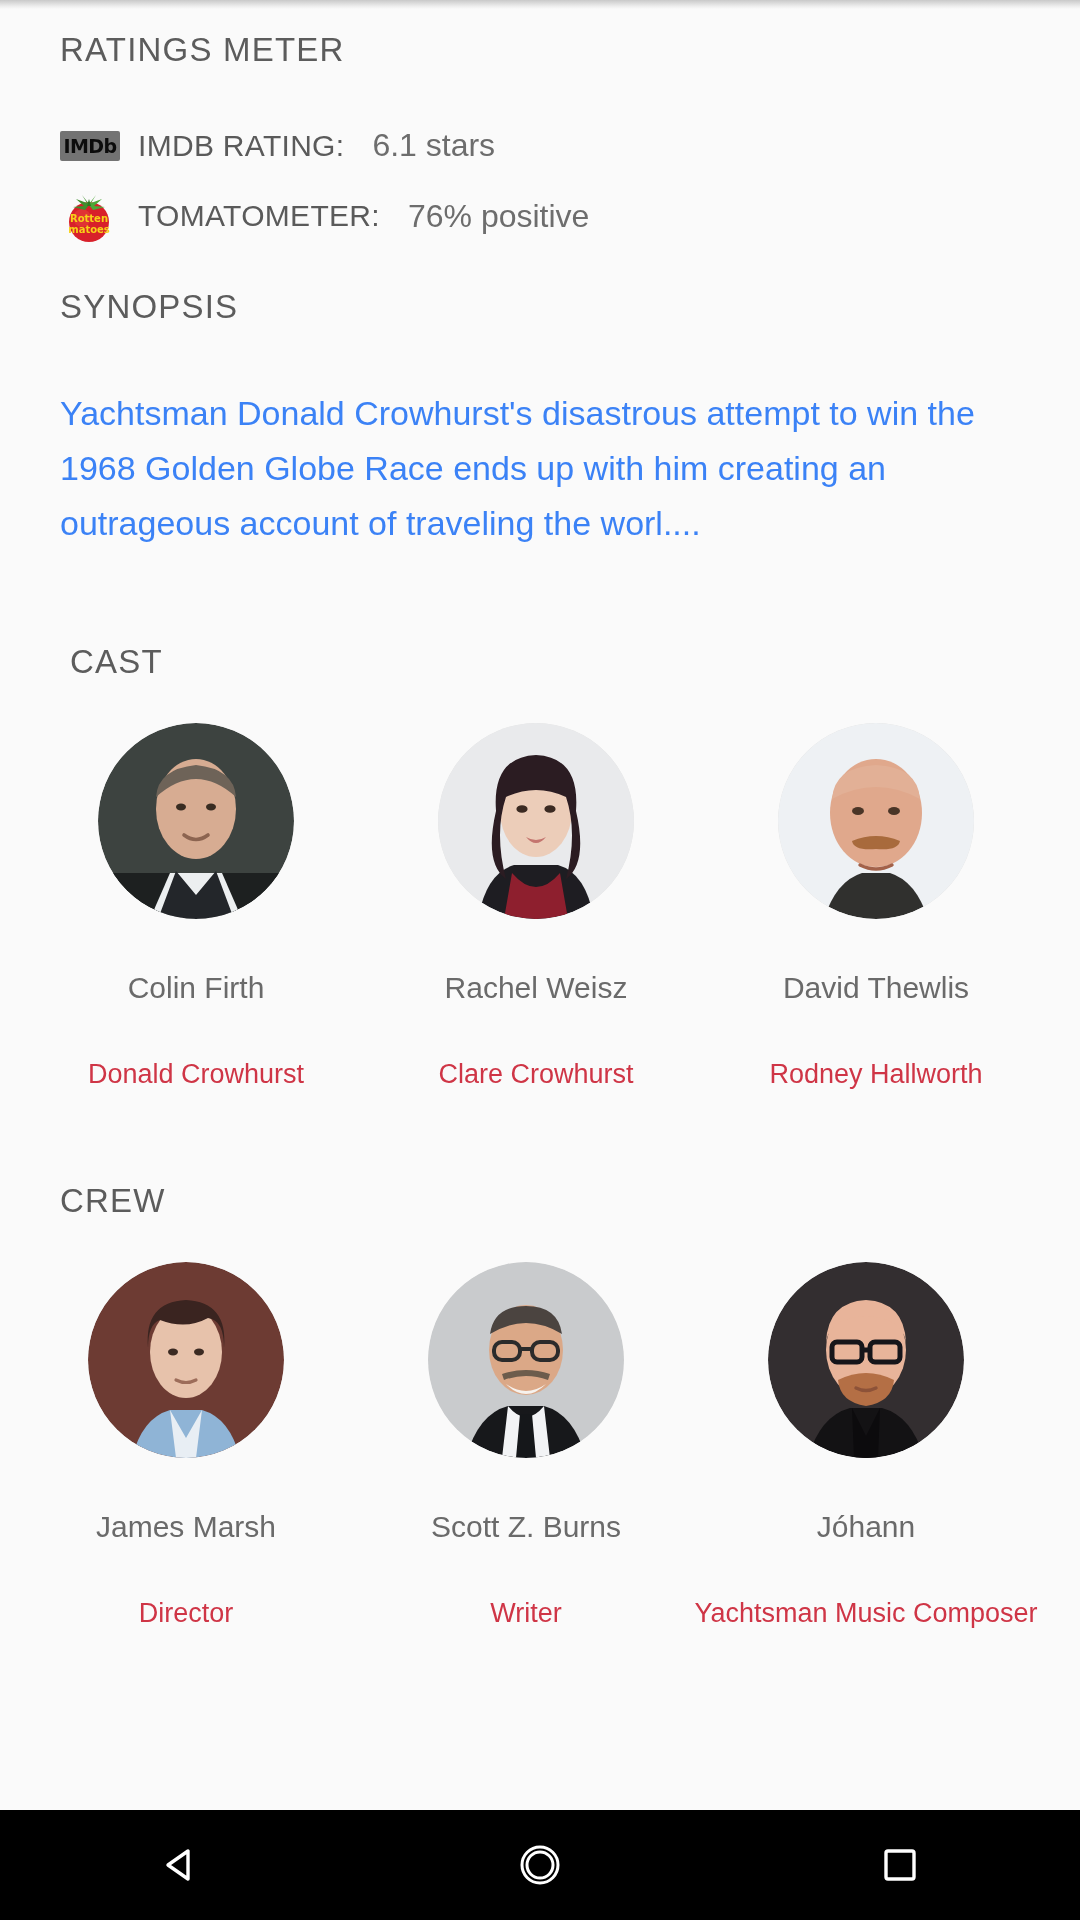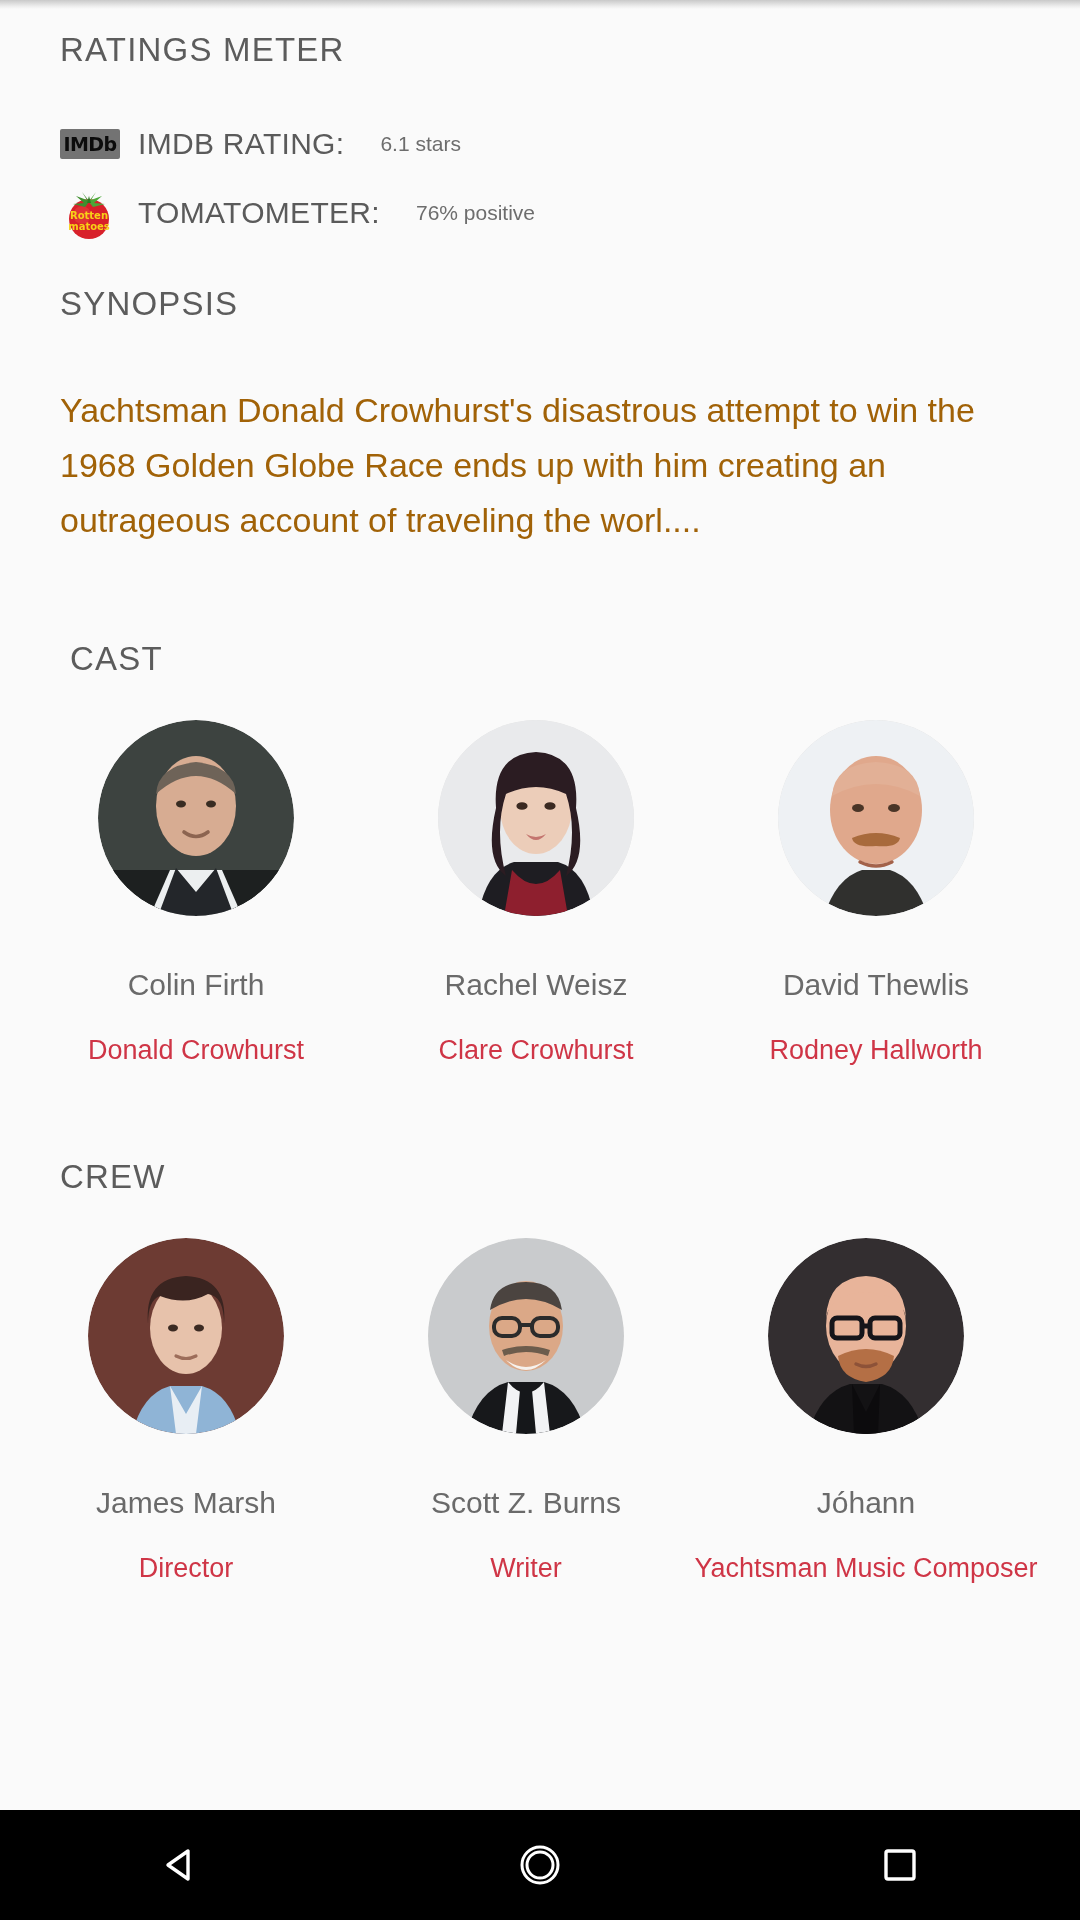--- a/index.html
+++ b/index.html
@@ -34,48 +34,48 @@
 
   .imdb-logo{
     width:60px; height:30px; background:#737373; border-radius:2px;
     display:flex; align-items:center; justify-content:center;
     font-family:"DejaVu Sans", sans-serif;
     font-weight:bold; font-size:19px; color:#0c0c0c; letter-spacing:-0.6px;
   }
   .rt-logo{ width:58px; height:56px; position:relative; }
 
   .rating-label{ font-size:30px; color:#5a5a5a; letter-spacing:0.3px; }
-  .rating-value{ font-size:21px; color:#6d6d6d; margin-left:36px; }
+  .rating-value{ font-size:32px; color:#6d6d6d; margin-left:28px; }
 
   
   .synopsis-block{ margin-top:44px; }
   .synopsis-text{
     margin-top:60px; padding:0 44px;
-    font-size:34px; line-height:55px; color:#a16207;
+    font-size:34px; line-height:55px; color:#3b82f6;
     max-width:1030px;
   }
 
   
   .cast-block{ margin-top:92px;padding-left:10px; }
   .crew-block{ margin-top:92px; }
   .people-grid{
     margin-top:42px; display:flex; width:1080px;
   }
   .person{ width:340px; display:flex; flex-direction:column; align-items:center;gap:16px; }
   .avatar{
     width:196px; height:196px; border-radius:50%;
     overflow:hidden; position:relative; background:#e3e3e3;
   }
   .avatar svg{ display:block; width:196px; height:196px; }
   .person-name{
     margin-top:36px; font-size:30px; color:#6a6a6a; text-align:center;
     white-space:nowrap;
   }
   .person-role{
-    margin-top:17px; font-size:27px; color:#cf3546; text-align:center;
+    margin-top:38px; font-size:27px; color:#cf3546; text-align:center;
     white-space:nowrap;
   }
 
   
   .navbar{
     position:absolute; bottom:0; left:0; width:1080px; height:110px;
     background:#000; display:flex; align-items:center;
   }
   .nav-btn{ flex:1; display:flex; align-items:center; justify-content:center; height:110px; }
 </style>

